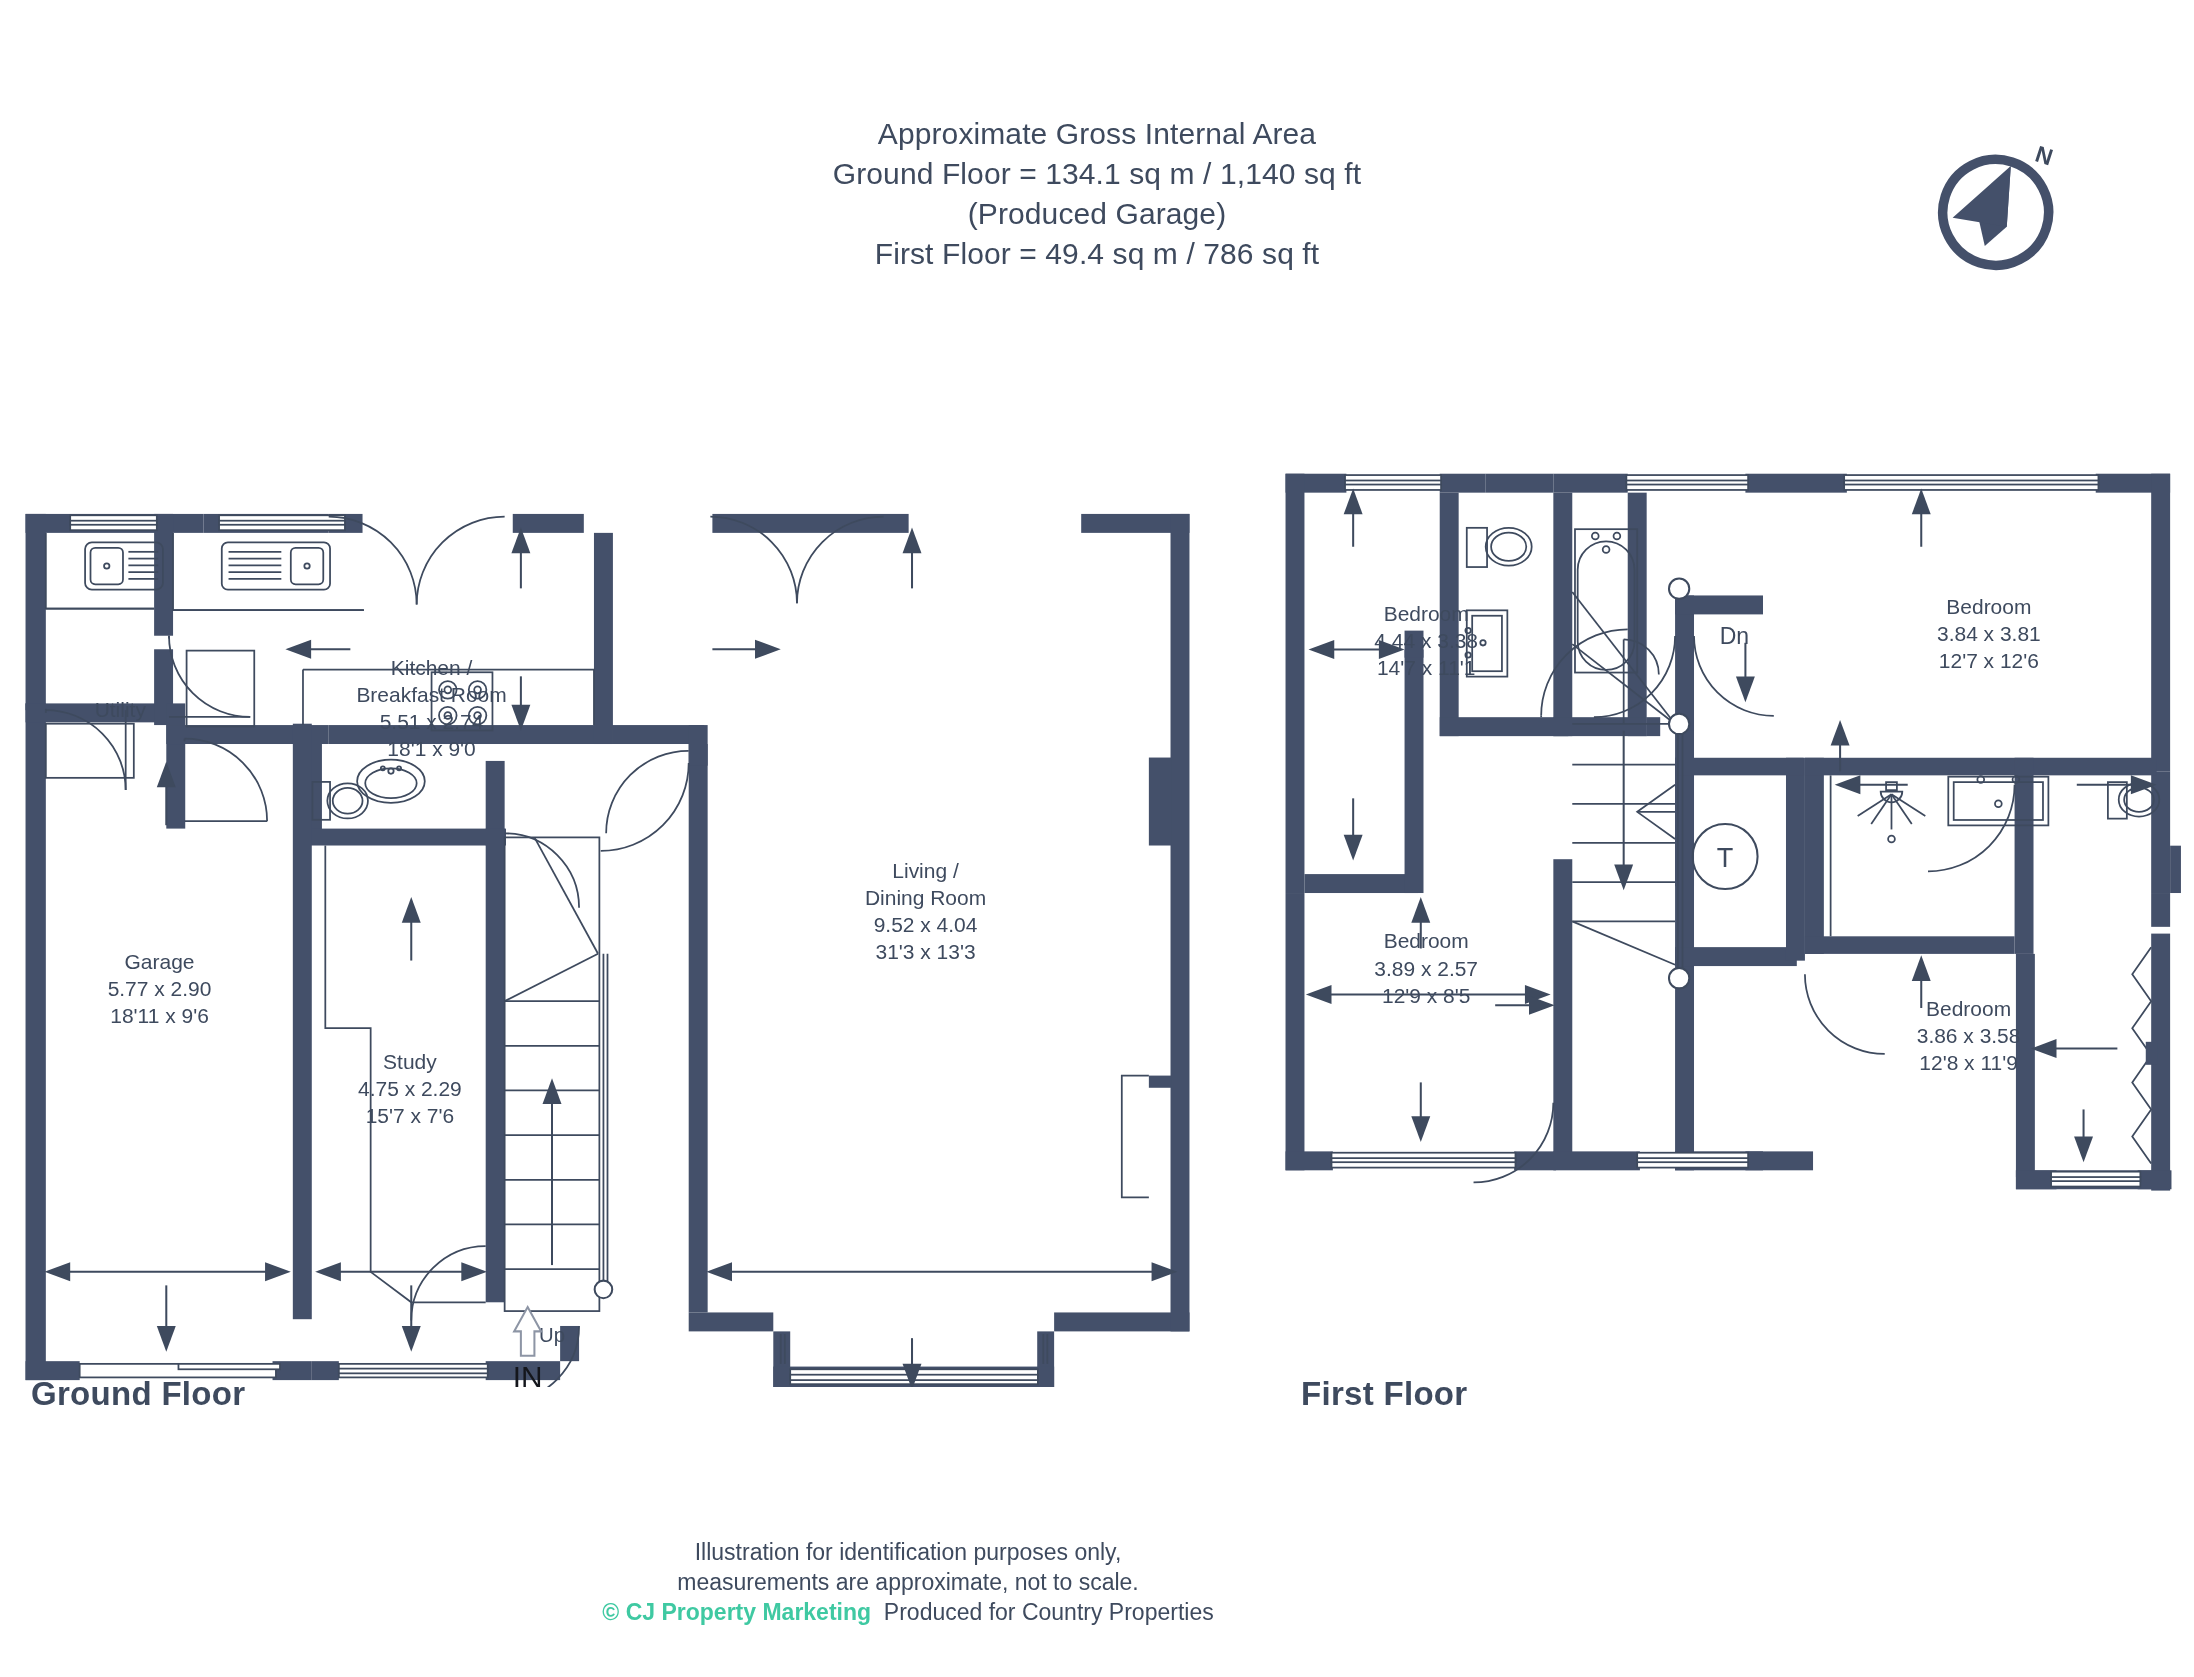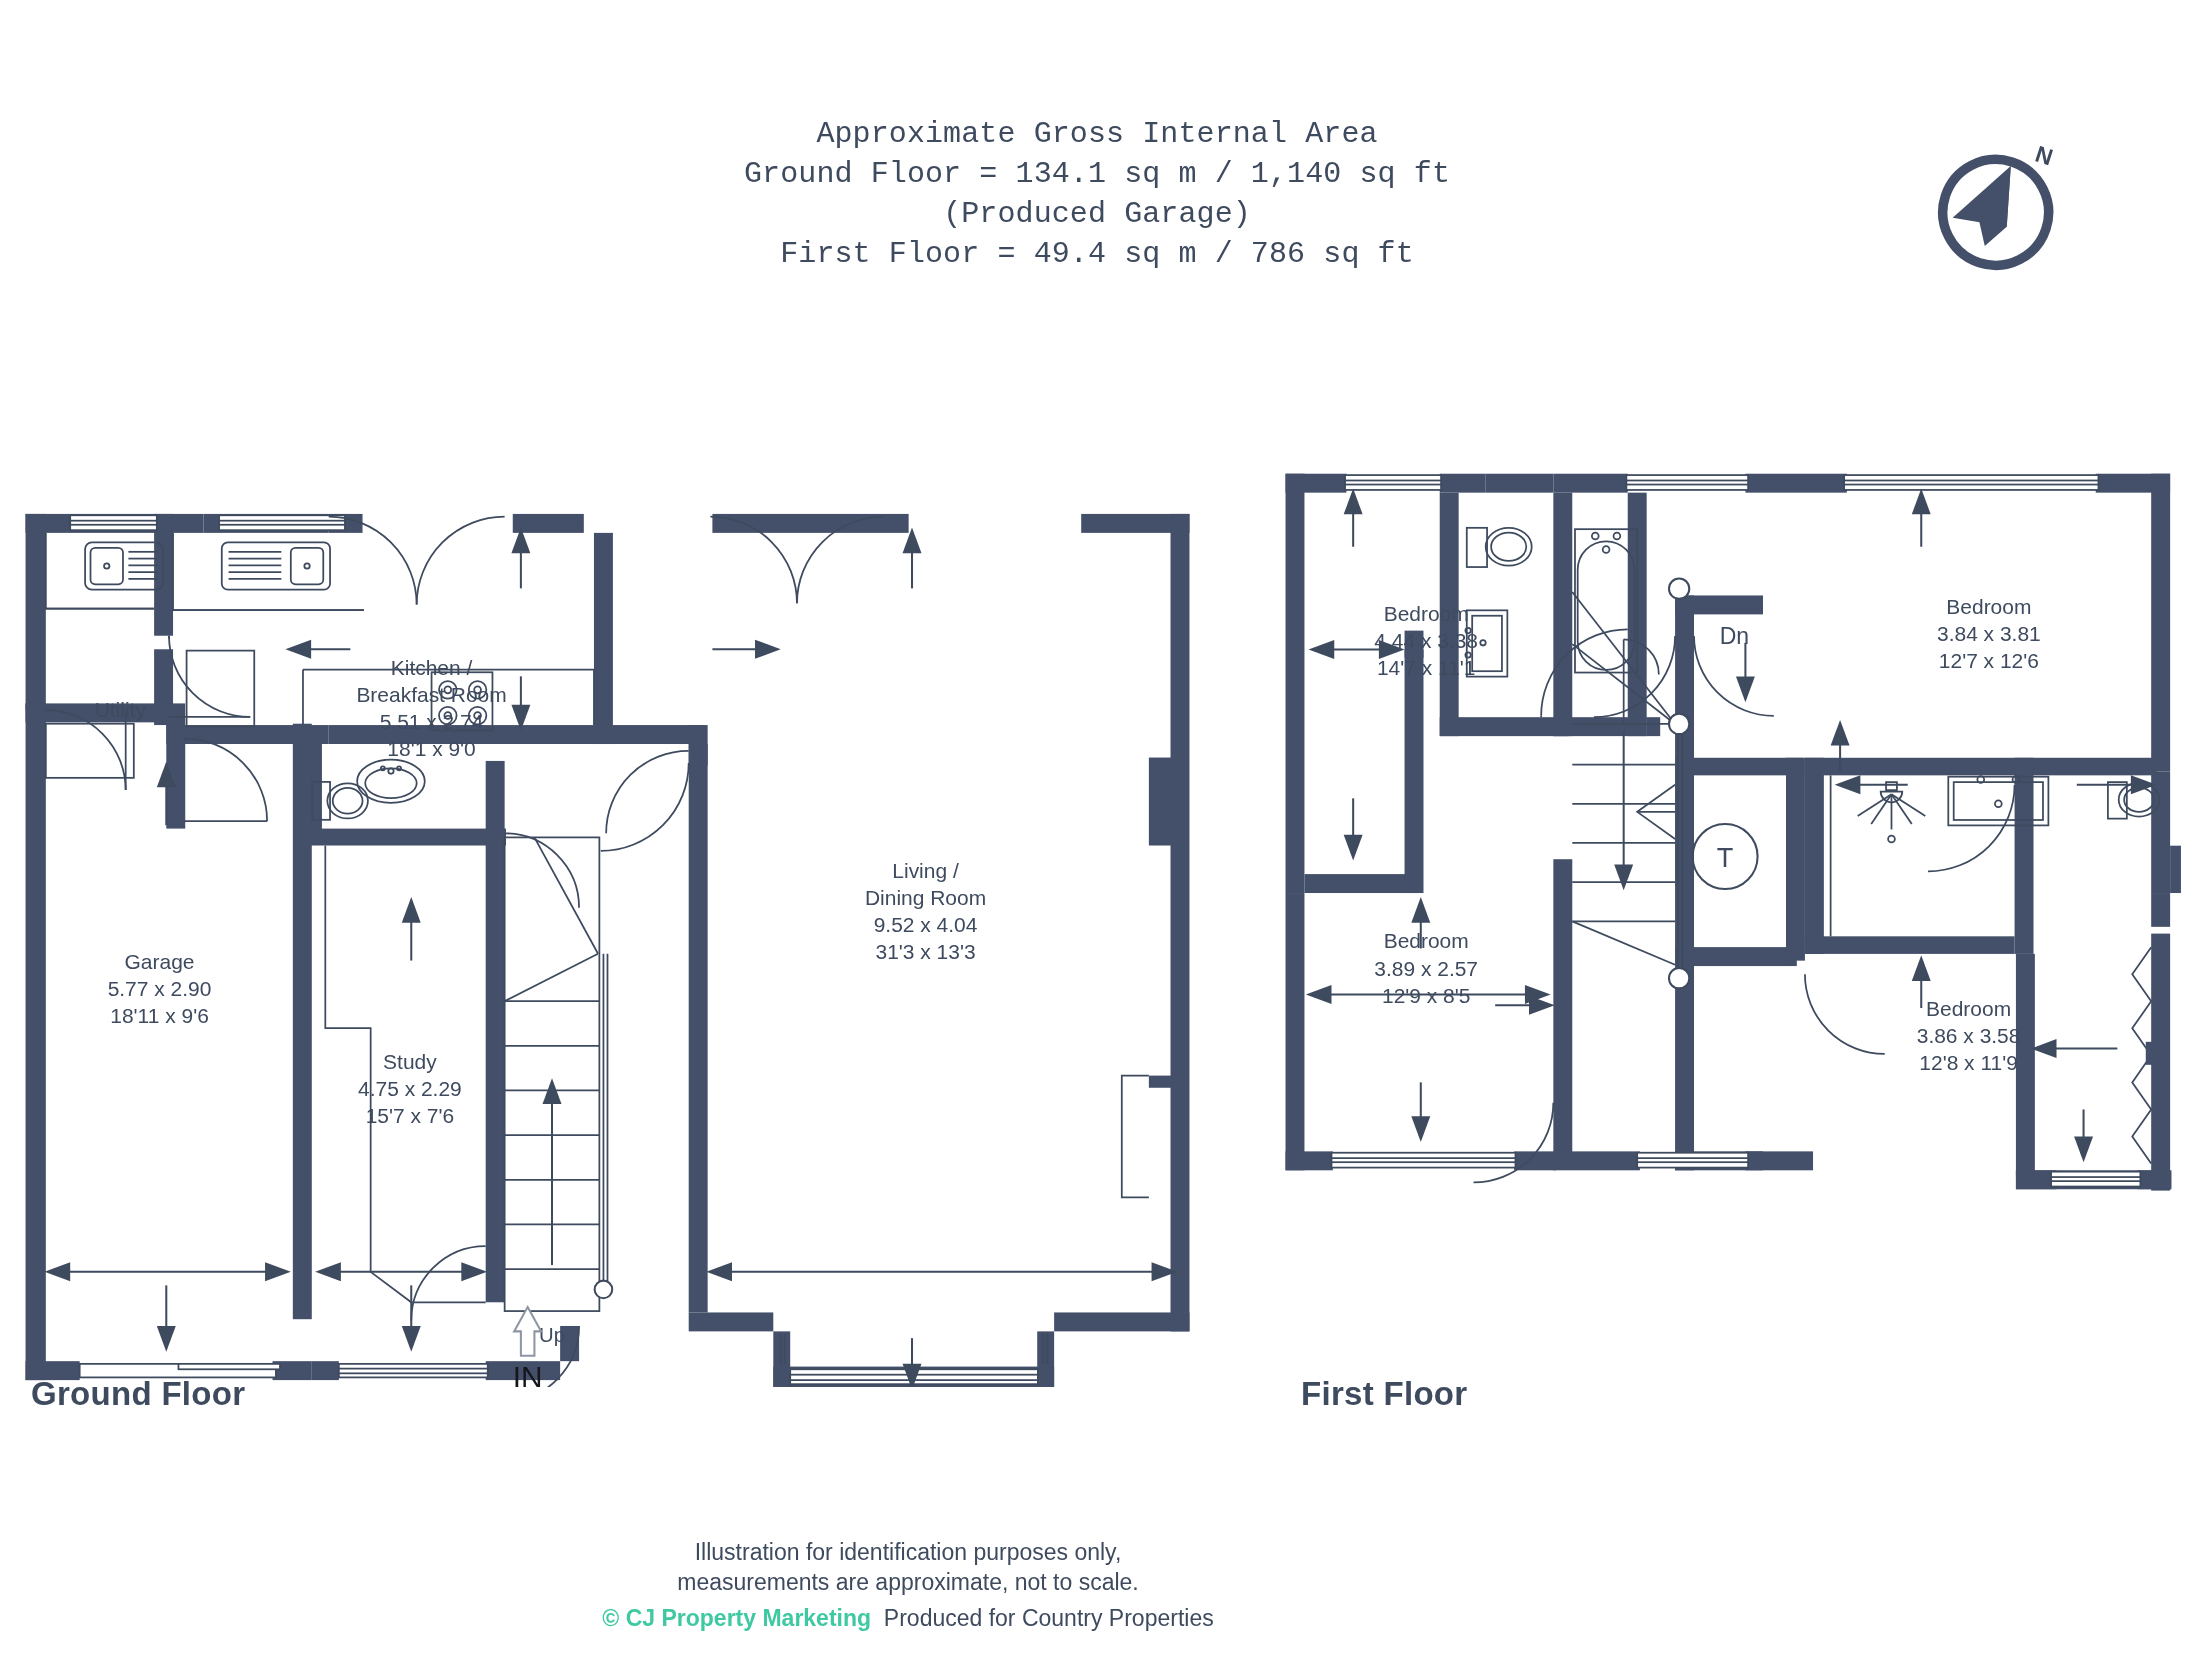--- a/index.html
+++ b/index.html
@@ -22,21 +22,20 @@
   }
 
   
   #header-area {
     position: absolute;
     top: 114px;
     left: 0;
     width: 2194px;
     text-align: center;
     pointer-events: none;
-    font-family: Liberation Mono, monospace;
   }
   #header-area .hline {
     font-size: 30px;
     line-height: 40px;
     letter-spacing: 0.1px;
     color: #3e4a5e;
     white-space: pre;
   }
 
   
@@ -83,21 +82,21 @@
     width: 1816px;
     text-align: center;
   }
   #footer-area .fline {
     font-size: 23px;
     line-height: 30px;
     color: #3e4a5e;
     white-space: pre;
   }
   #footer-credit-line {
-    margin-top: 6px;
+    margin-top: 0;
   }
   .credit-brand {
     color: #3fc9a2;
     font-weight: bold;
   }
   .credit-produced {
     color: #3e4a5e;
   }
 
   

